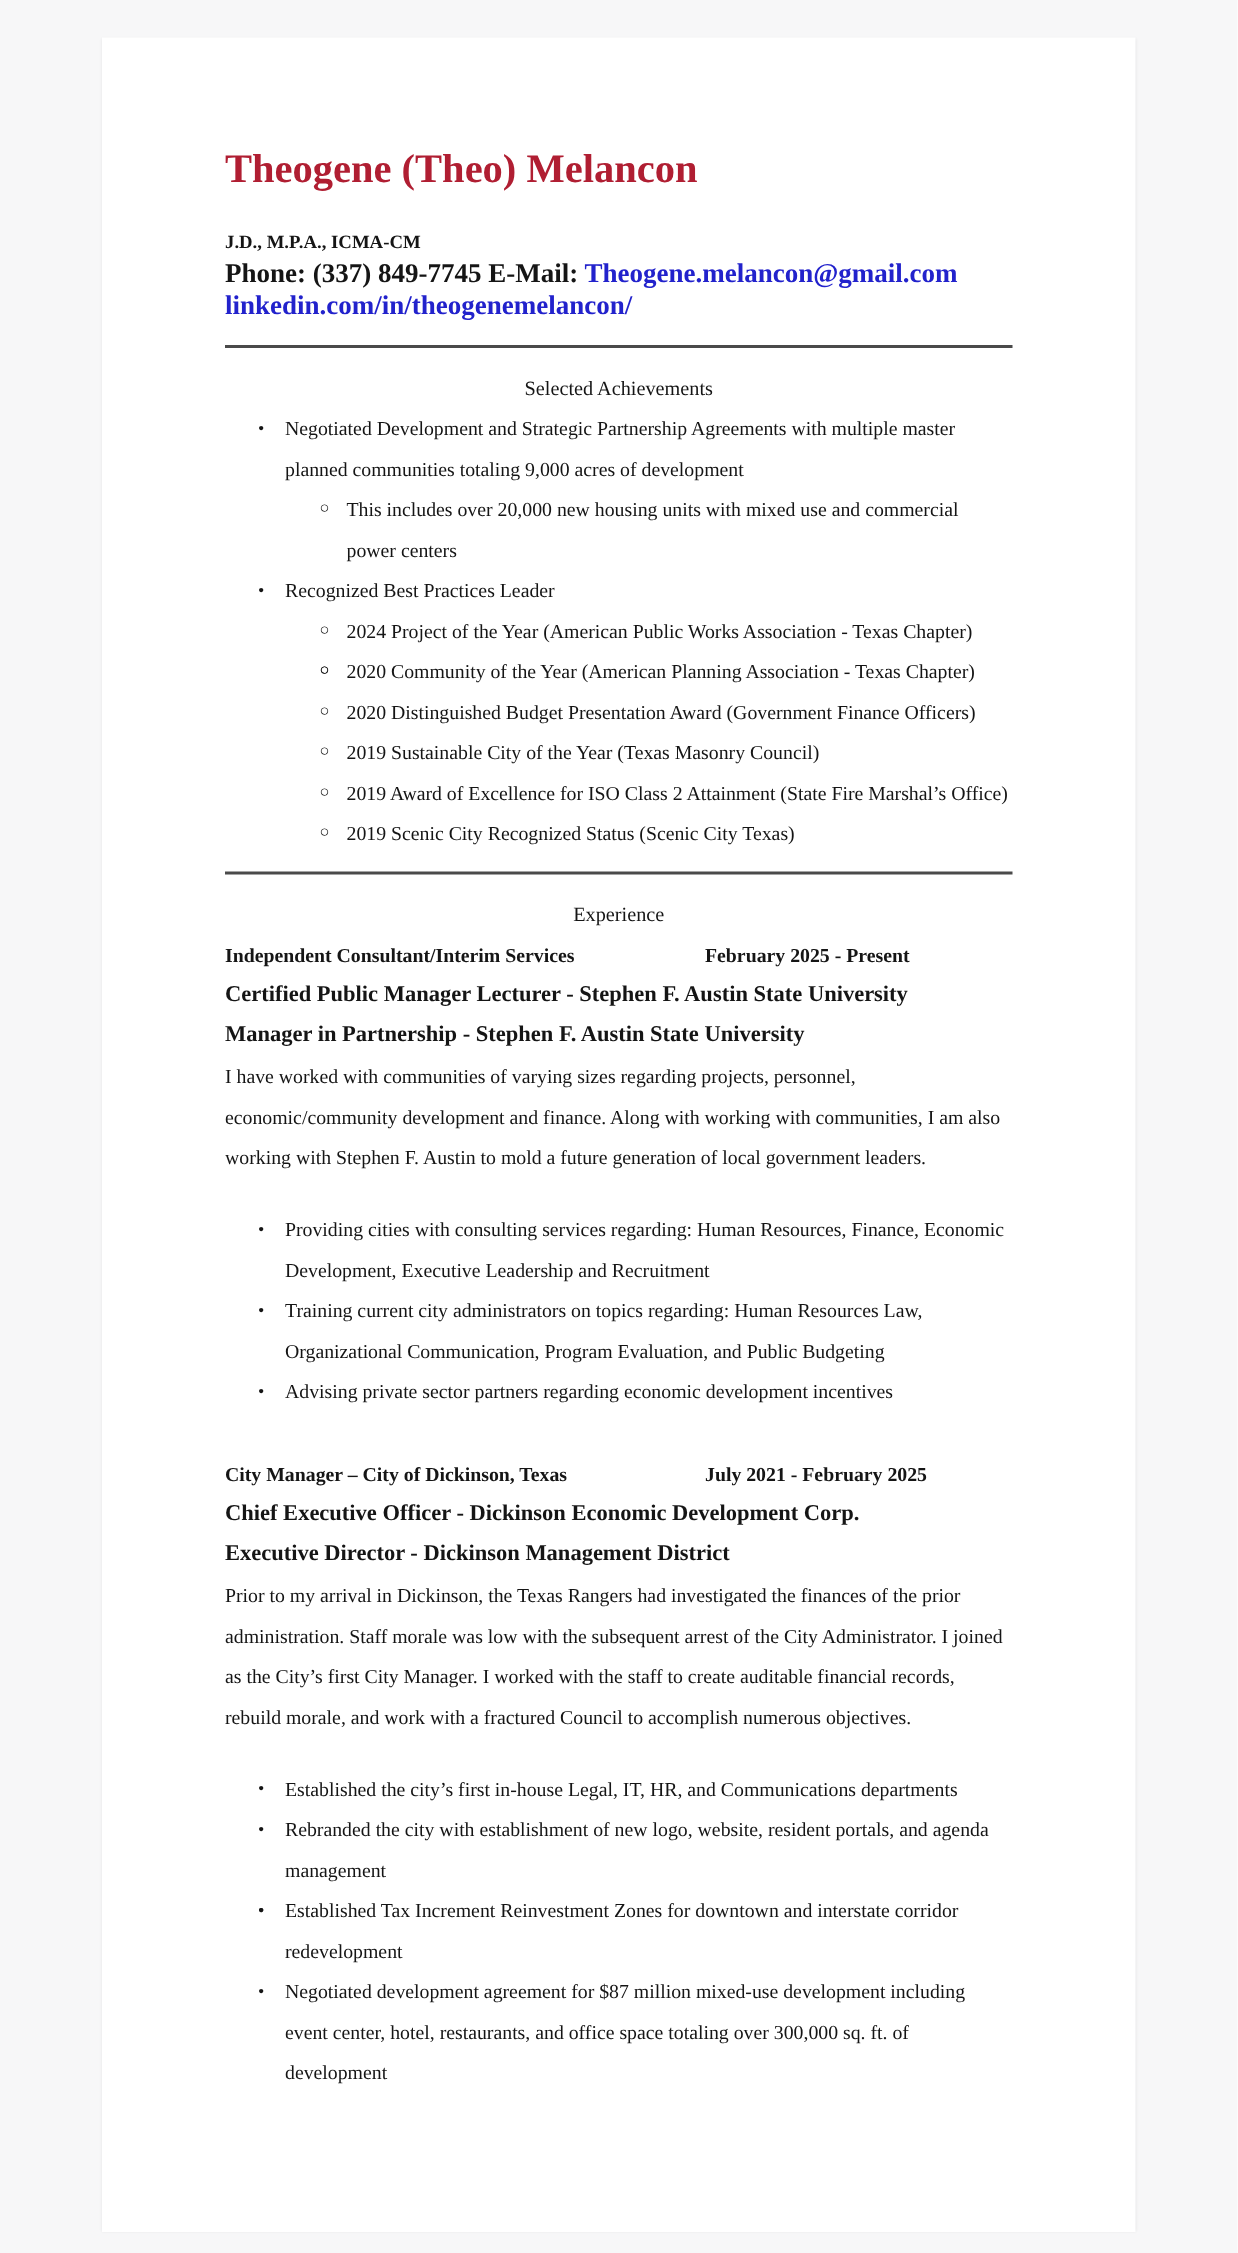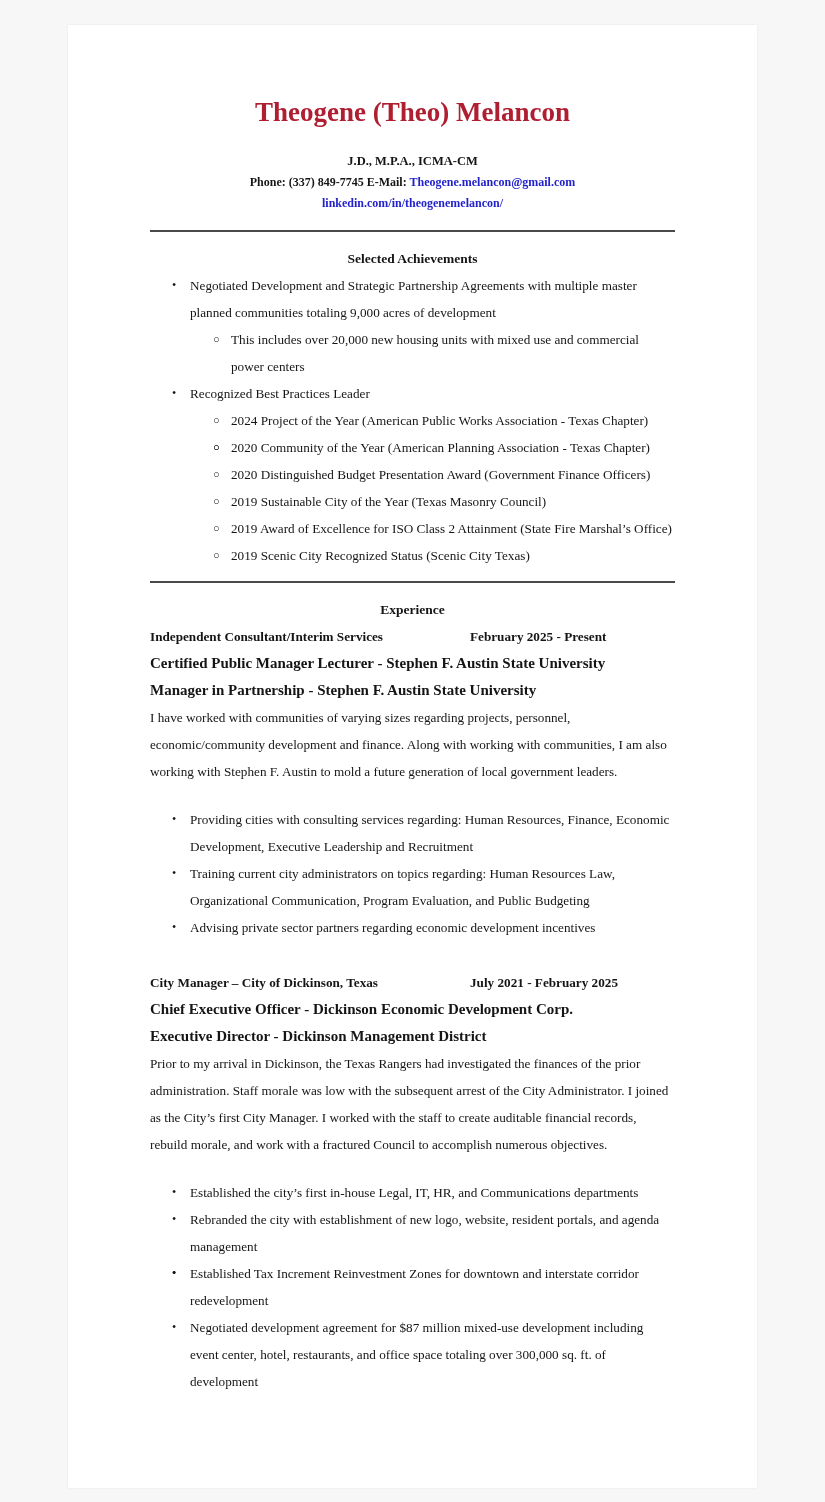--- a/index.html
+++ b/index.html
@@ -13,49 +13,49 @@
   .paper {
     position:absolute;
     left:68px; top:25px;
     width:689px; height:1463px;
     background:#ffffff;
     padding:72px 82px 0 82px;
     overflow:hidden;
     box-shadow:0 0 2px rgba(0,0,0,0.08);
   }
   
-  .doc-header { text-align:center; }
+  .doc-header { }
   .person-name {
     font-size:27px;
     font-weight:bold;
     line-height:30px;
     letter-spacing:0px;
   }
   .creds-line {
     margin-top:24px;
     font-size:12.5px;
     font-weight:bold;
     line-height:21px;
   }
   .contact-line {
-    font-size:12px;
+    font-size:18px;
     font-weight:bold;
     line-height:21px;
   }
   .doc-link { text-decoration:none; font-weight:bold; cursor:pointer; }
   
   .section-divider {
     border:none;
     border-top:2px solid #4a4a4a;
     margin:16px 0 0 0;
   }
   
   .section-title {
     text-align:center;
-    font-weight:bold;
+    font-weight:normal;
     font-size:13.5px;
     line-height:27px;
     margin-top:13px;
   }
   ul.doc-list { list-style:none; }
   li.doc-li {
     position:relative;
     font-size:13.2px;
     line-height:27px;
   }

